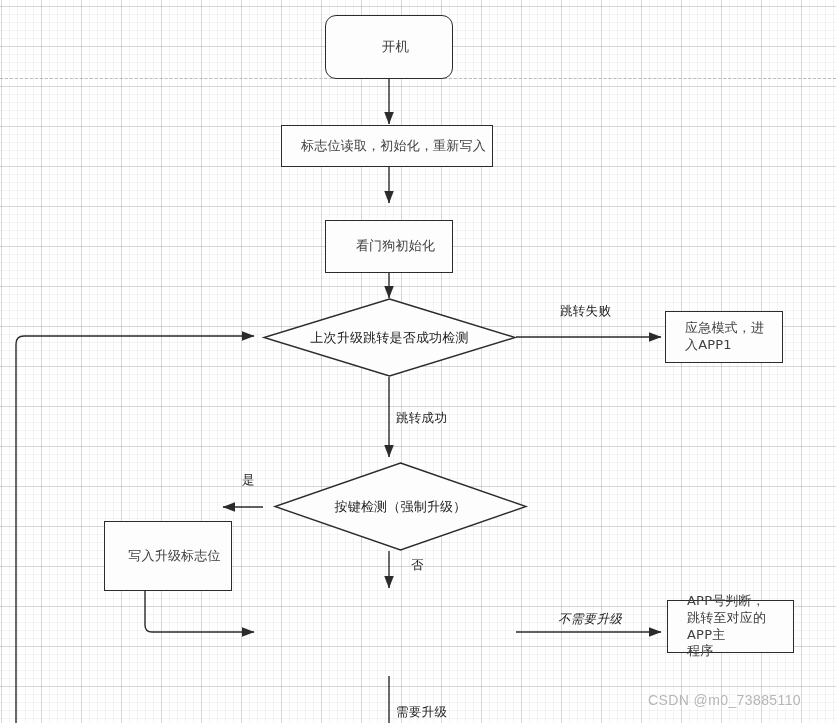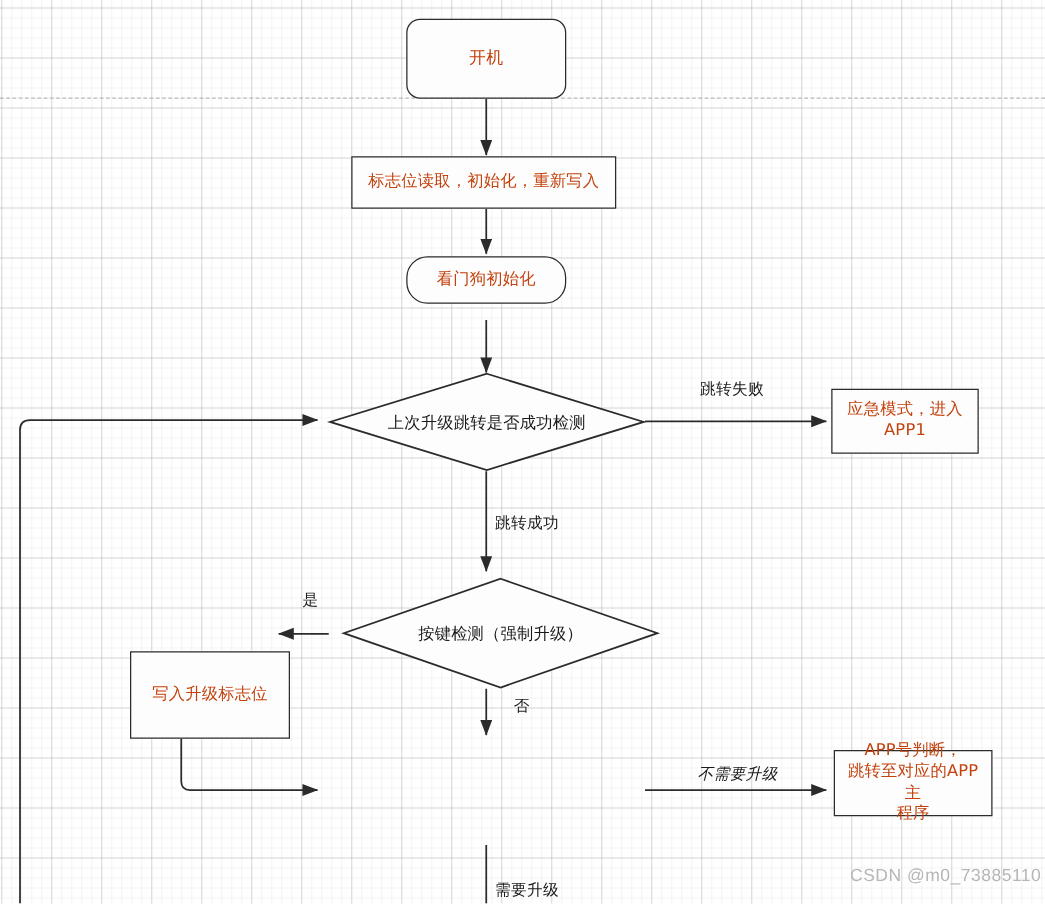--- a/index.html
+++ b/index.html
@@ -38,25 +38,25 @@
     border-top: 1px dashed #b9b9bf;
   }
   .node {
     position: absolute;
     box-sizing: border-box;
     background: #fdfdfd;
     border: 1px solid #2b2b2b;
     display: flex;
     align-items: center;
     justify-content: center;
-    text-align: center;
-    color: #c2410c;
+    color: #404040;
     font-size: 13px;
     line-height: 1.28;
     letter-spacing: 0.2px;
+    padding-left: 13px;
   }
   .node.rounded {
     border-radius: 11px;
   }
   .node.terminal {
     font-size: 13.5px;
   }
   .node-label {
     display: block;
     padding: 0 6px;
@@ -141,21 +141,21 @@
   </svg>
 
   <div class="node rounded terminal" style="left:325px; top:15px; width:128px; height:64px;">
     <span class="node-label">开机</span>
   </div>
 
   <div class="node" style="left:281px; top:125px; width:212px; height:42px;">
     <span class="node-label">标志位读取，初始化，重新写入</span>
   </div>
 
-  <div class="node" style="left:325px; top:205px; width:128px; height:38px;border-radius:17px;">
+  <div class="node" style="left:325px; top:220px; width:128px; height:53px;">
     <span class="node-label">看门狗初始化</span>
   </div>
 
   <div class="diamond-wrap" style="left:263px; top:298px; width:253px; height:79px;">
     <svg width="253" height="79" viewBox="0 0 253 79">
       <polygon points="126.5,1 252,39.5 126.5,78 1,39.5" fill="#fdfdfd" stroke="#2b2b2b" stroke-width="1.4"></polygon>
     </svg>
     <div class="diamond-label">上次升级跳转是否成功检测</div>
   </div>
 
@@ -181,15 +181,15 @@
 程序</span>
   </div>
 
   <div class="edge-label" style="left:560px; top:303px;">跳转失败</div>
   <div class="edge-label" style="left:396px; top:410px;">跳转成功</div>
   <div class="edge-label" style="left:242px; top:472px;">是</div>
   <div class="edge-label" style="left:411px; top:557px;">否</div>
   <div class="edge-label" style="left:558px; top:611px;font-style:italic;">不需要升级</div>
   <div class="edge-label" style="left:396px; top:704px;">需要升级</div>
 
-  <div class="watermark" style="left:648px; top:692px;margin-left:32px;">CSDN @m0_73885110</div>
+  <div class="watermark" style="left:648px; top:692px;">CSDN @m0_73885110</div>
 
 </div>
 
 </body></html>

